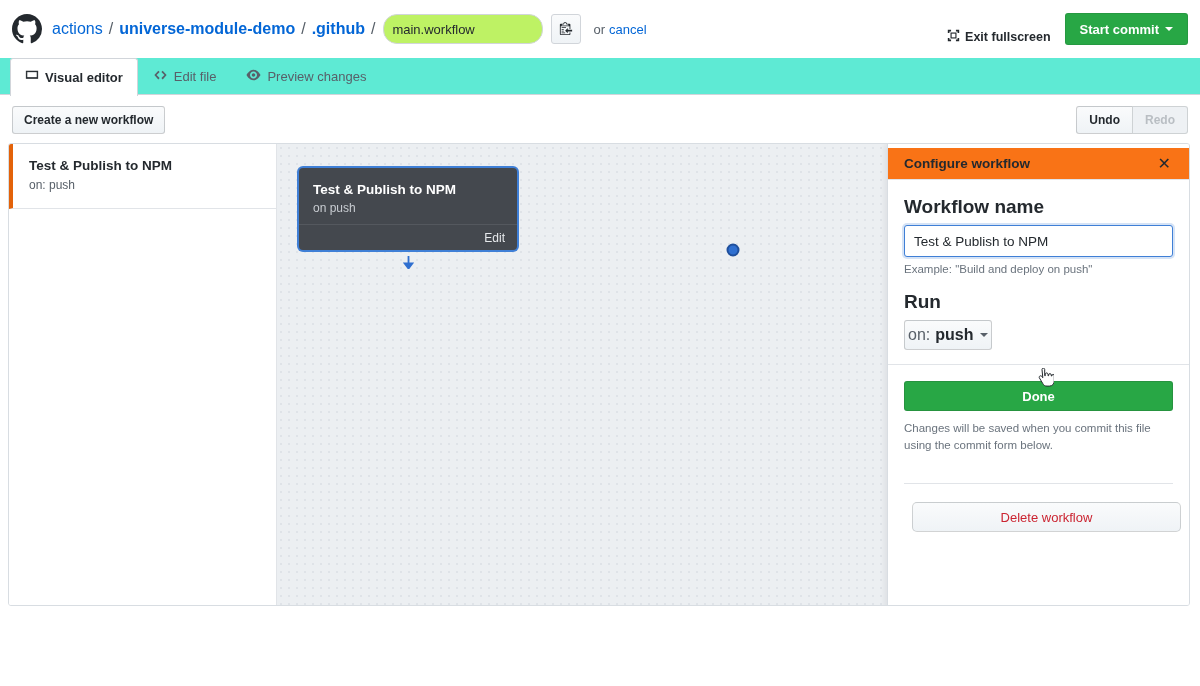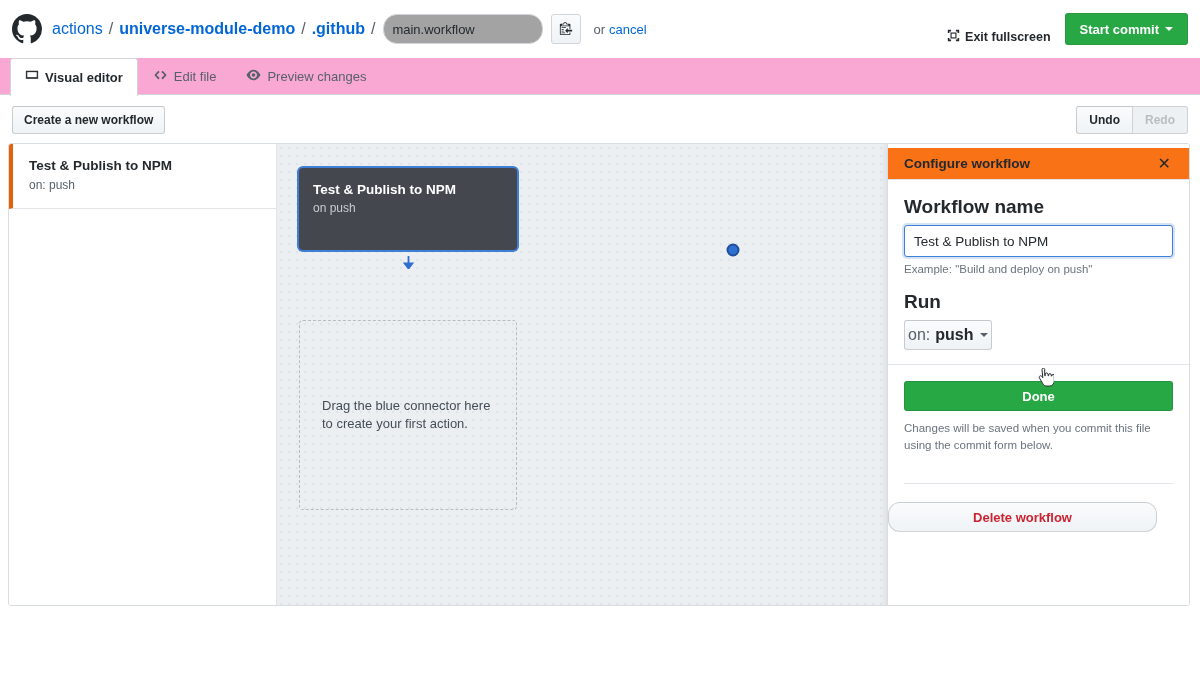--- a/index.html
+++ b/index.html
@@ -19,21 +19,21 @@
   }
   .gh-mark { width:30px; height:30px; margin-right:10px; flex:none; }
   .breadcrumb { display:flex; align-items:center; font-size:16px; white-space:nowrap; }
   .bc-link { color:#0366d6; text-decoration:none; }
   .bc-link.strong { font-weight:bold; }
   .bc-sep { color:#586069; margin:0 6px; }
   .fname-input {
     width:160px; height:30px; margin-left:2px;
     border:1px solid #d1d5da; border-radius:14px;
     padding:0 8px; font-size:13px; color:#24292e;
-    background:#a3a3a3; font-family:"Liberation Sans", sans-serif;
+    background:#bef264; font-family:"Liberation Sans", sans-serif;
     outline:none;
   }
   .copy-btn {
     width:30px; height:30px; margin-left:8px;
     border:1px solid #d1d5da; border-radius:3px;
     background: linear-gradient(#fafbfc,#eff3f6);
     display:flex; align-items:center; justify-content:center;
     cursor:pointer; padding:0;
   }
   .or-text { margin-left:12px; font-size:13px; color:#586069; }
@@ -53,21 +53,21 @@
     font-family:"Liberation Sans", sans-serif;
   }
   .btn-commit .caret {
     display:inline-block; margin-left:6px;
     border:4px solid transparent; border-top-color:#fff; border-bottom:0;
   }
 
   
   .tabs {
     position:absolute; left:0; top:58px; width:1200px; height:37px;
-    background:#f9a8d4; border-bottom:1px solid #d1d5da;
+    background:#5eead4; border-bottom:1px solid #d1d5da;
     display:flex; align-items:stretch; padding-left:10px;
   }
   .tab {
     display:flex; align-items:center; padding:0 14px;
     font-size:13px; color:#586069; cursor:pointer;
     border:1px solid transparent; border-bottom:none;
     margin-top:0; position:relative; top:0;
   }
   .tab svg { margin-right:6px; }
   .tab.active {
@@ -215,25 +215,25 @@
   .panel-actions { padding:16px; }
   .btn-done {
     position:relative; width:100%; height:30px;
     background:#28a745; border:1px solid rgba(27,31,35,0.15);
     border-radius:3px; color:#fff; font-size:13px; font-weight:bold;
     cursor:pointer; font-family:"Liberation Sans", sans-serif;
   }
   .btn-done-note { font-size:11.5px; color:#6a737d; line-height:1.45; margin-top:9px; }
   .panel-divider { height:1px; background:#e1e4e8; margin:14px 16px 0 16px; }
   .btn-delete {
-    display:block; width:calc(100% - 32px); margin:18px 16px 0 0;
+    display:block; width:calc(100% - 32px); margin:18px 16px 0 24px;
     height:30px;
     background: linear-gradient(#fafbfc,#eff3f6);
-    border:1px solid rgba(27,31,35,0.18); border-radius:12px;
-    color:#cb2431; font-size:13px; font-weight:bold; cursor:pointer;
+    border:1px solid rgba(27,31,35,0.18); border-radius:5px;
+    color:#cb2431; font-size:13px; font-weight:normal; cursor:pointer;
     font-family:"Liberation Sans", sans-serif;
   }
   .cursor-hand { position:absolute; pointer-events:none; }
 </style>
 </head>
 <body>
 
 <div class="page">
 
   <div class="topbar">
@@ -340,33 +340,33 @@
       </div>
     </div>
 
     <div class="canvas">
 
       <div class="node">
         <div class="node-body">
           <div class="node-title">Test &amp; Publish to NPM</div>
           <div class="node-sub">on push</div>
         </div>
+        <div class="node-foot">
+          <span class="node-edit">Edit</span>
+        </div>
       </div>
 
       <div class="connector-dot"></div>
 
       <div class="connector-arrow">
         <svg width="11" height="13" viewBox="0 0 11 13">
           <path d="M5.5 0v8.2M5.5 12.5L1.6 7.4h7.8z" stroke="#2f6fd0" stroke-width="1.8" fill="#2f6fd0"></path>
         </svg>
       </div>
 
-      <div class="dropzone">
-        <div class="dropzone-text">Drag the blue connector here to create your first action.</div>
-      </div>
 
       <div class="panel">
 
         <div class="panel-head">
           <span class="panel-title">Configure workflow</span>
           <button class="panel-close">✕</button>
         </div>
 
         <div class="panel-sec bordered">
           <div class="field-label">Workflow name</div>

